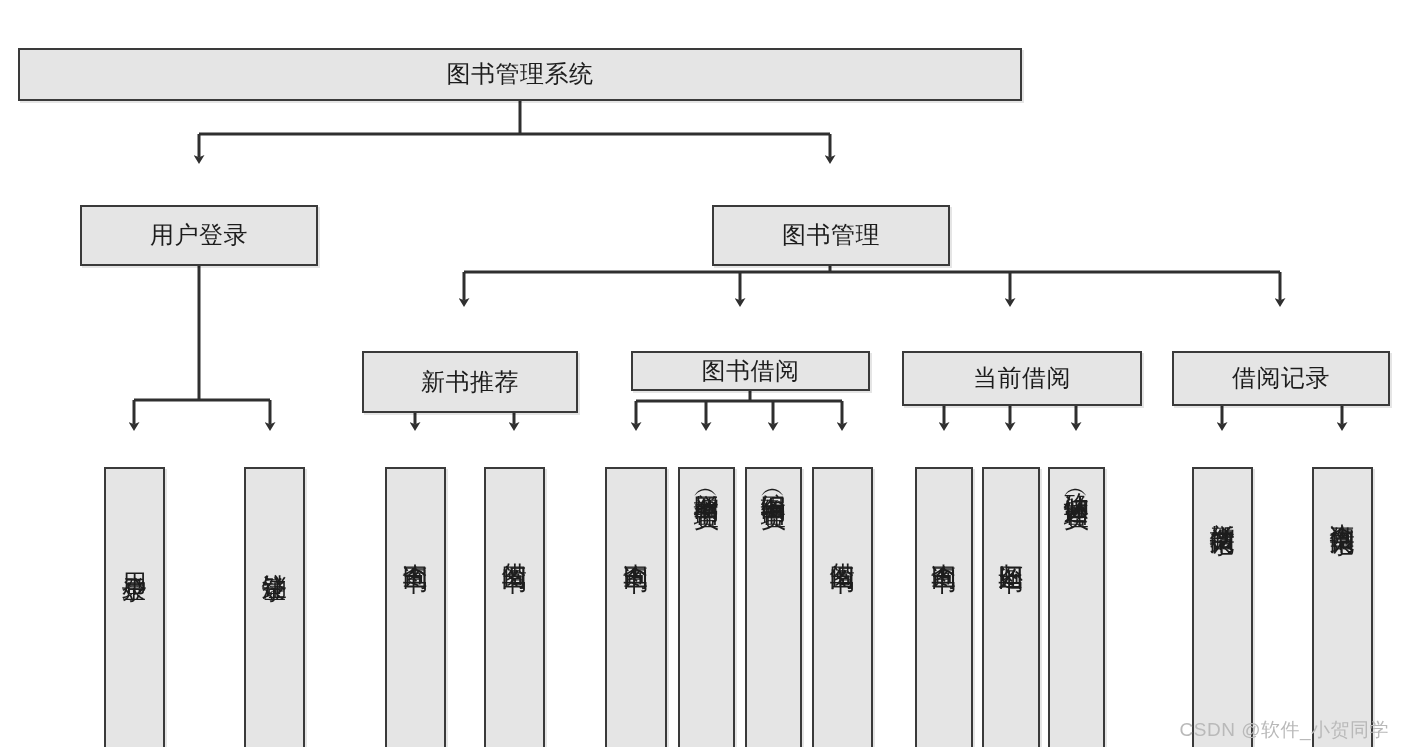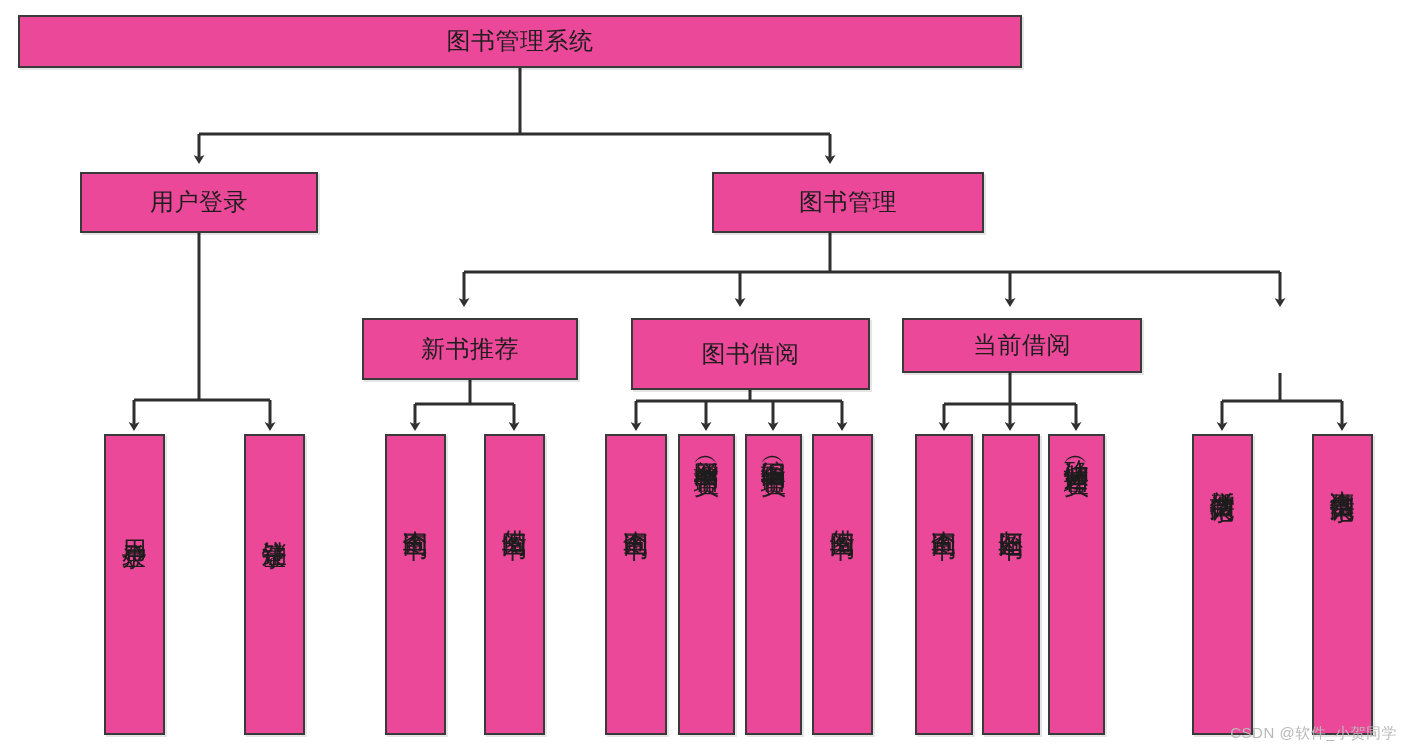--- a/index.html
+++ b/index.html
@@ -22,26 +22,27 @@
     left: 0;
     top: 0;
     width: 1405px;
     height: 747px;
     pointer-events: none;
   }
   .node {
     position: absolute;
     box-sizing: border-box;
     border: 2px solid #3a3a3a;
-    background: #ec4899;
+    background: #e5e5e5;
     display: flex;
     align-items: center;
     justify-content: center;
     color: #1d1d1d;
     box-shadow: 2px 2px 0 rgba(0,0,0,0.10);
+    margin-top: 33px;
   }
   .node .lbl {
     display: block;
     text-align: center;
     line-height: 1.18;
     letter-spacing: 0.5px;
   }
   .node.horiz .lbl {
     writing-mode: horizontal-tb;
     font-size: 24px;
@@ -54,23 +55,23 @@
   .node.vert .lbl {
     writing-mode: vertical-rl;
     text-orientation: upright;
     font-size: 25px;
     line-height: 1.05;
     letter-spacing: 2px;
     max-height: 100%;
   }
   #watermark {
     position: absolute;
-    right: 8px;
+    right: 16px;
     bottom: 4px;
-    font-size: 15px;
+    font-size: 19px;
     color: #b9b9b9;
     letter-spacing: 0.5px;
     white-space: nowrap;
   }
 </style>
 </head>
 <body>
 
 <div id="canvas">
 
@@ -124,33 +125,36 @@
     </g>
   </svg>
 
   <div class="node horiz" style="left:18px; top:15px; width:1004px; height:53px;">
     <span class="lbl">图书管理系统</span>
   </div>
 
   <div class="node horiz" style="left:80px; top:172px; width:238px; height:61px;">
     <span class="lbl">用户登录</span>
   </div>
-  <div class="node horiz" style="left:712px; top:172px; width:272px; height:61px;">
+  <div class="node horiz" style="left:712px; top:172px; width:238px; height:61px;">
     <span class="lbl">图书管理</span>
   </div>
 
   <div class="node horiz" style="left:362px; top:318px; width:216px; height:62px;">
     <span class="lbl">新书推荐</span>
   </div>
-  <div class="node horiz" style="left:631px; top:318px; width:239px; height:72px;">
+  <div class="node horiz" style="left:631px; top:318px; width:239px; height:40px;">
     <span class="lbl">图书借阅</span>
   </div>
   <div class="node horiz" style="left:902px; top:318px; width:240px; height:55px;">
     <span class="lbl">当前借阅</span>
   </div>
+  <div class="node horiz" style="left:1172px; top:318px; width:218px; height:55px;">
+    <span class="lbl">借阅记录</span>
+  </div>
 
   <div class="node vert" style="left:104px; top:434px; width:61px; height:301px; padding-top:84px;">
     <span class="lbl">用户登录</span>
   </div>
   <div class="node vert" style="left:244px; top:434px; width:61px; height:301px; padding-top:84px;">
     <span class="lbl">注销登录</span>
   </div>
 
   <div class="node vert" style="left:385px; top:434px; width:61px; height:301px; padding-top:74px;">
     <span class="lbl">查询图书</span>

